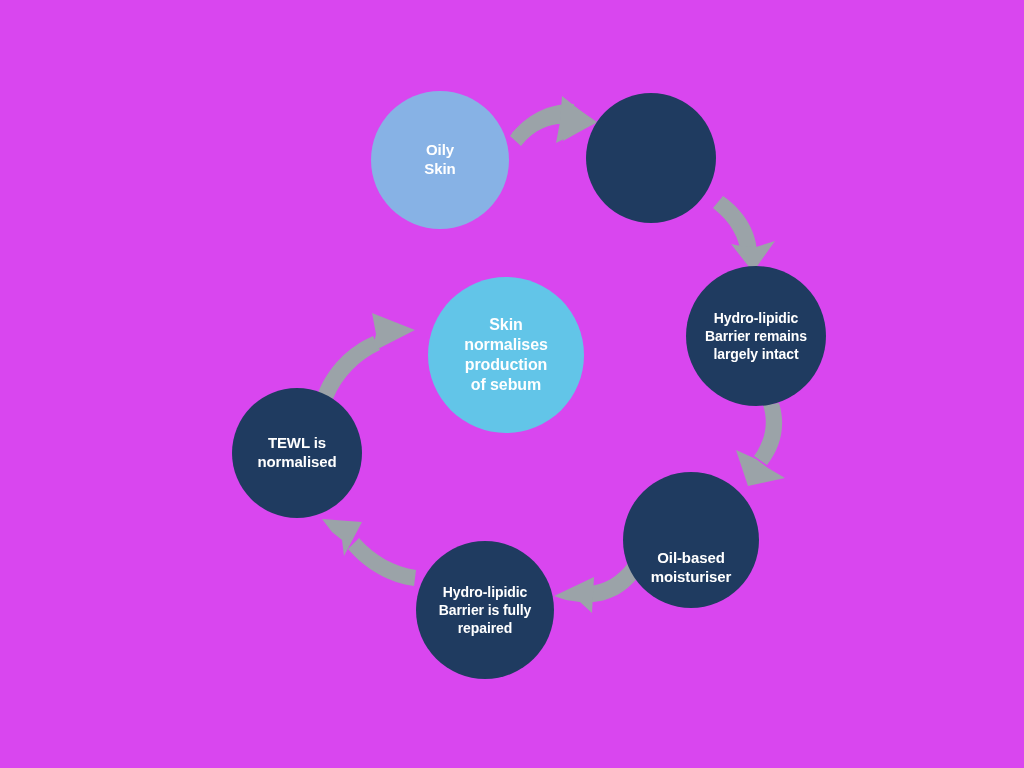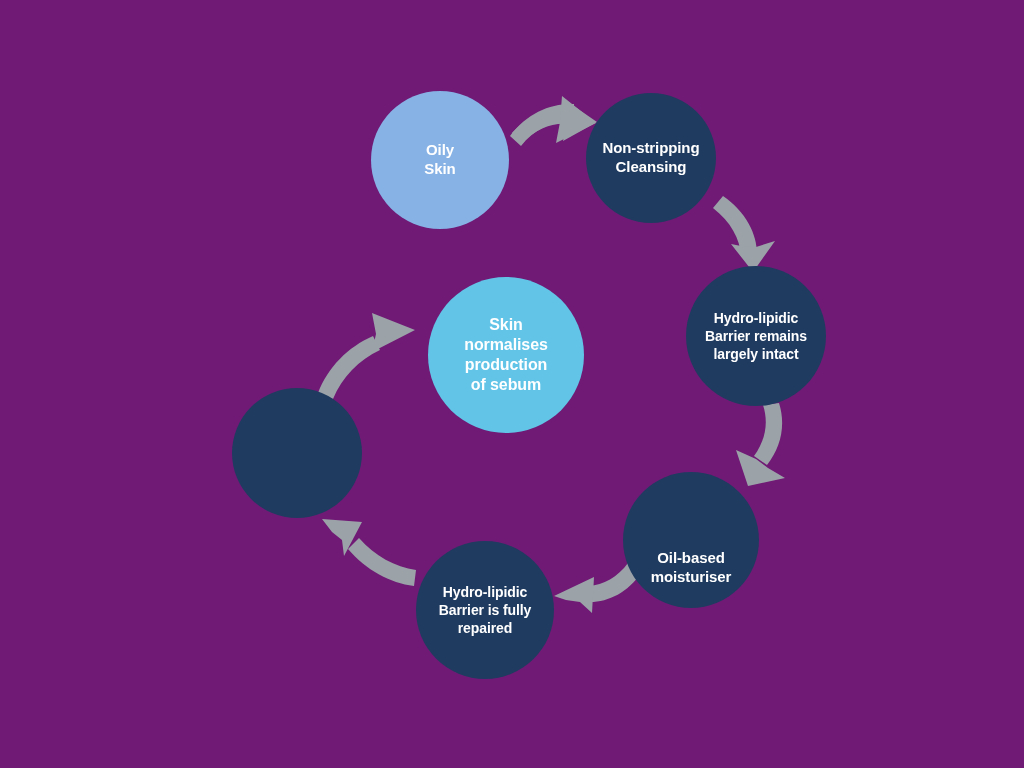--- a/index.html
+++ b/index.html
@@ -36,21 +36,21 @@
     color: #ffffff;
     font-weight: bold;
     letter-spacing: -0.1px;
     pointer-events: none;
     white-space: pre-line;
   }
 </style>
 </head>
 <body>
 
-<div id="diagram-root" style="background: #701a75;">
+<div id="diagram-root" style="background: #d946ef;">
 
   <svg id="cycle-svg" viewBox="0 0 1024 768">
 
     <g>
 
       <path fill="#9ba3a8" d="M 512 133
                C 529 114, 552 106, 571 109
                L 569 124
                C 553 122, 535 129, 522 143
                Z
@@ -107,33 +107,33 @@
       <circle cx="485" cy="610" r="69" fill="#1f3b60"></circle>
       <circle cx="297" cy="453" r="65" fill="#1f3b60"></circle>
       <circle cx="506" cy="355" r="78" fill="#62c5e8"></circle>
     </g>
 
   </svg>
 
   <div class="node-label" style="left: 371px; top: 91px; width: 138px; height: 138px; font-size: 15px; line-height: 1.25; color: rgb(255, 255, 255);">Oily
 Skin</div>
 
-  <div class="node-label" style="left: 586px; top: 93px; width: 130px; height: 130px; font-size: 15px; line-height: 1.25; color: rgb(255, 255, 255);">Non-stripping
-Cleansing</div>
 
   <div class="node-label" style="left: 686px; top: 266px; width: 140px; height: 140px; font-size: 14px; line-height: 1.3; color: rgb(255, 255, 255);">Hydro-lipidic
 Barrier remains
 largely intact</div>
 
   <div class="node-label" style="left: 623px; top: 500px; width: 136px; height: 136px; font-size: 15px; line-height: 1.25; color: rgb(255, 255, 255);">Oil-based
 moisturiser</div>
 
   <div class="node-label" style="left: 416px; top: 541px; width: 138px; height: 138px; font-size: 14px; line-height: 1.3; color: rgb(255, 255, 255);">Hydro-lipidic
 Barrier is fully
 repaired</div>
 
+  <div class="node-label" style="left: 232px; top: 388px; width: 130px; height: 130px; font-size: 15px; line-height: 1.25; color: rgb(255, 255, 255);">TEWL is
+normalised</div>
 
   <div class="node-label" style="left: 428px; top: 277px; width: 156px; height: 156px; font-size: 16px; line-height: 1.25; color: rgb(255, 255, 255);">Skin
 normalises
 production
 of sebum</div>
 
 </div>
 
 </body></html>

